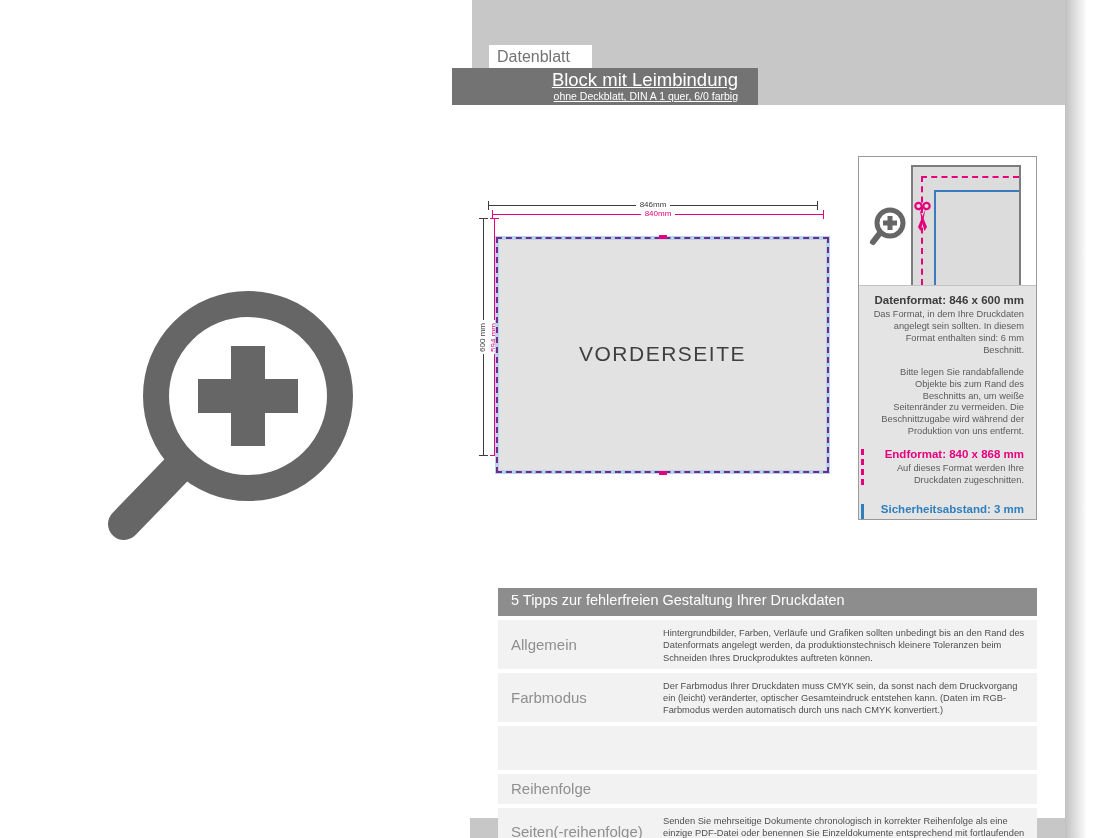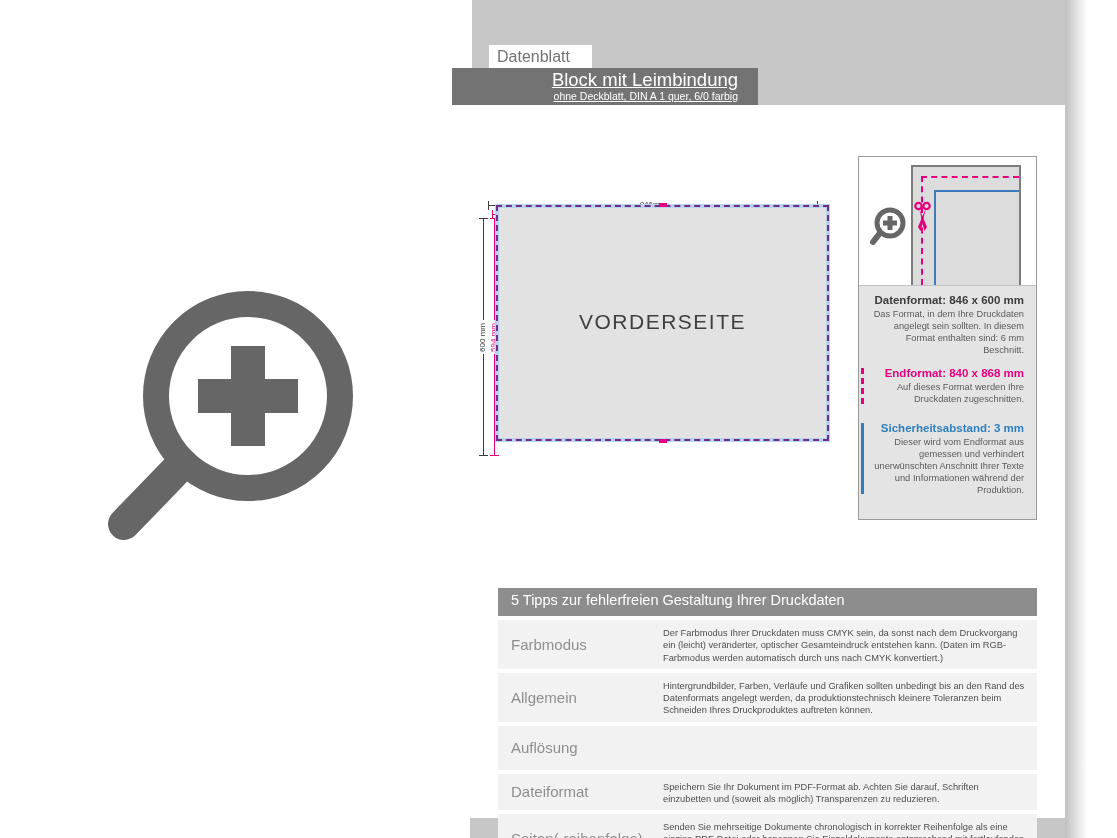--- a/index.html
+++ b/index.html
@@ -38,21 +38,21 @@
   .dim-h .seg{height:1px;flex:1;background:var(--c);}
   .dim-h .tick{width:1px;height:9px;background:var(--c);}
   .dim-h .dim-label{font-size:8px;color:var(--c);padding:0 4px;line-height:1;white-space:nowrap;}
   .dim-v{flex-direction:column;}
   .dim-v .seg{width:1px;flex:1;background:var(--c);}
   .dim-v .tick{height:1px;width:9px;background:var(--c);}
   .dim-v .dim-label{writing-mode:vertical-rl;transform:rotate(180deg);
     font-size:8px;color:var(--c);padding:3px 0;line-height:1;white-space:nowrap;}
 
   
-  .plan{left:495px;top:204px;width:335px;height:238px;background:#b9d3ea;box-sizing:border-box;}
+  .plan{left:495px;top:236px;width:335px;height:238px;background:#b9d3ea;box-sizing:border-box;}
   .plan-fill{position:absolute;left:4px;top:4px;right:4px;bottom:4px;background:#e2e2e2;}
   .plan-dashed{position:absolute;left:1px;top:1px;right:1px;bottom:1px;border:2px dashed #6e2d8c;}
   .plan-label{position:absolute;left:0;right:0;top:50%;transform:translateY(-55%);
     text-align:center;font-size:21px;letter-spacing:1.5px;color:#3f3f3f;}
   .reg-tick{position:absolute;left:50%;transform:translateX(-50%);width:8px;height:4px;background:#e6007e;}
   .reg-tick.t{top:-1px;} .reg-tick.b{bottom:-1px;}
 
   
   .sidebar{left:858px;top:156px;width:179px;height:364px;border:1px solid #9a9a9a;
     background:#e4e4e4;box-sizing:border-box;overflow:hidden;}
@@ -169,51 +169,50 @@
           <path d="M5.5 8 L13 26 L10.5 30 L8.5 23 Z" fill="#e6007e"></path>
           <path d="M11.5 8 L4 26 L6.5 30 L8.5 23 Z" fill="#e6007e"></path>
         </svg>
       </div>
     </div>
   </div>
   <div class="sidebar-text">
     <div class="sec">
       <p class="sb-h">Datenformat: 846 x 600 mm</p>
       <p class="sb-p">Das Format, in dem Ihre Druckdaten angelegt sein sollten. In diesem Format enthalten sind: 6 mm Beschnitt.</p>
+      <p class="sb-p">Bitte legen Sie randabfallende Objekte bis zum Rand des Beschnitts an, um weiße Seitenränder zu vermeiden. Die Beschnittzugabe wird während der Produktion von uns entfernt.</p>
     </div>
     <div class="sec">
       <span class="bar-dashed"></span>
       <p class="sb-h magenta">Endformat: 840 x 868 mm</p>
       <p class="sb-p" style="margin-bottom:0">Auf dieses Format werden Ihre Druckdaten zugeschnitten.</p>
     </div>
     <div class="sec" style="margin-top:16px">
       <span class="bar-solid"></span>
       <p class="sb-h blue">Sicherheitsabstand: 3 mm</p>
       <p class="sb-p" style="margin-bottom:0">Dieser wird vom Endformat aus gemessen und verhindert unerwünschten Anschnitt Ihrer Texte und Informationen während der Produktion.</p>
     </div>
   </div>
 </div>
 
 <div class="abs tips">
   <div class="tips-header">
     <span>5 Tipps zur fehlerfreien Gestaltung Ihrer Druckdaten</span>
   </div>
 
+  <div class="tip-row row-1">
+    <div class="tip-label">Allgemein</div>
+    <div class="tip-text">Hintergrundbilder, Farben, Verläufe und Grafiken sollten unbedingt bis an den Rand des Datenformats angelegt werden, da produktionstechnisch kleinere Toleranzen beim Schneiden Ihres Druckproduktes auftreten können.</div>
+  </div>
   <div class="tip-row row-2">
     <div class="tip-label">Farbmodus</div>
     <div class="tip-text">Der Farbmodus Ihrer Druckdaten muss CMYK sein, da sonst nach dem Druckvorgang ein (leicht) veränderter, optischer Gesamteindruck entstehen kann. (Daten im RGB-Farbmodus werden automatisch durch uns nach CMYK konvertiert.)</div>
   </div>
-  <div class="tip-row row-1">
-    <div class="tip-label">Allgemein</div>
-    <div class="tip-text">Hintergrundbilder, Farben, Verläufe und Grafiken sollten unbedingt bis an den Rand des Datenformats angelegt werden, da produktionstechnisch kleinere Toleranzen beim Schneiden Ihres Druckproduktes auftreten können.</div>
-  </div>
   <div class="tip-row row-3">
-    <div class="tip-label">Auflösung</div>
   </div>
   <div class="tip-row row-4">
-    <div class="tip-label">Dateiformat</div>
-    <div class="tip-text">Speichern Sie Ihr Dokument im PDF-Format ab. Achten Sie darauf, Schriften einzubetten und (soweit als möglich) Transparenzen zu reduzieren.</div>
+    <div class="tip-label">Reihenfolge</div>
   </div>
   <div class="tip-row row-5">
     <div class="tip-label">Seiten(-reihenfolge)</div>
     <div class="tip-text">Senden Sie mehrseitige Dokumente chronologisch in korrekter Reihenfolge als eine einzige PDF-Datei oder benennen Sie Einzeldokumente entsprechend mit fortlaufenden Seitennummern.</div>
   </div>
 </div>
 
 </body></html>

